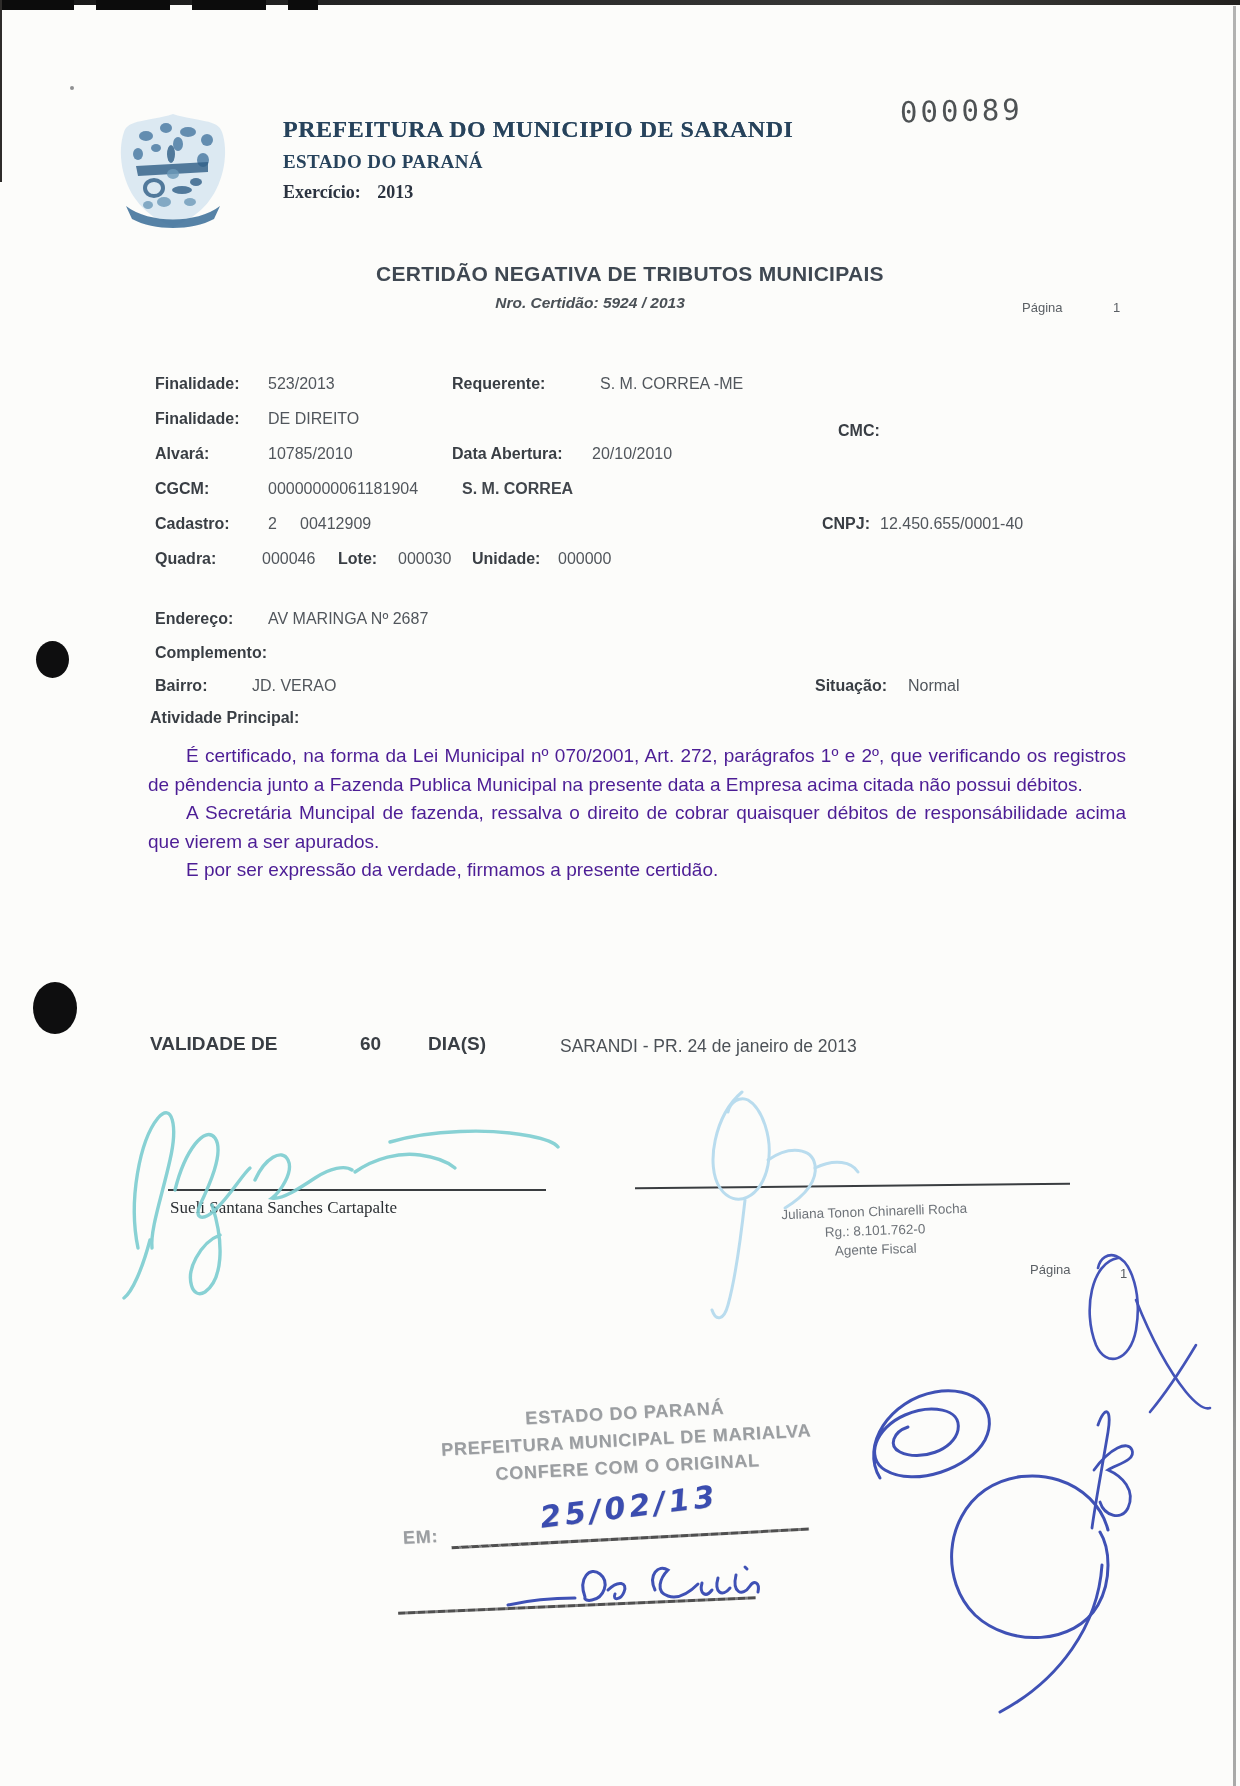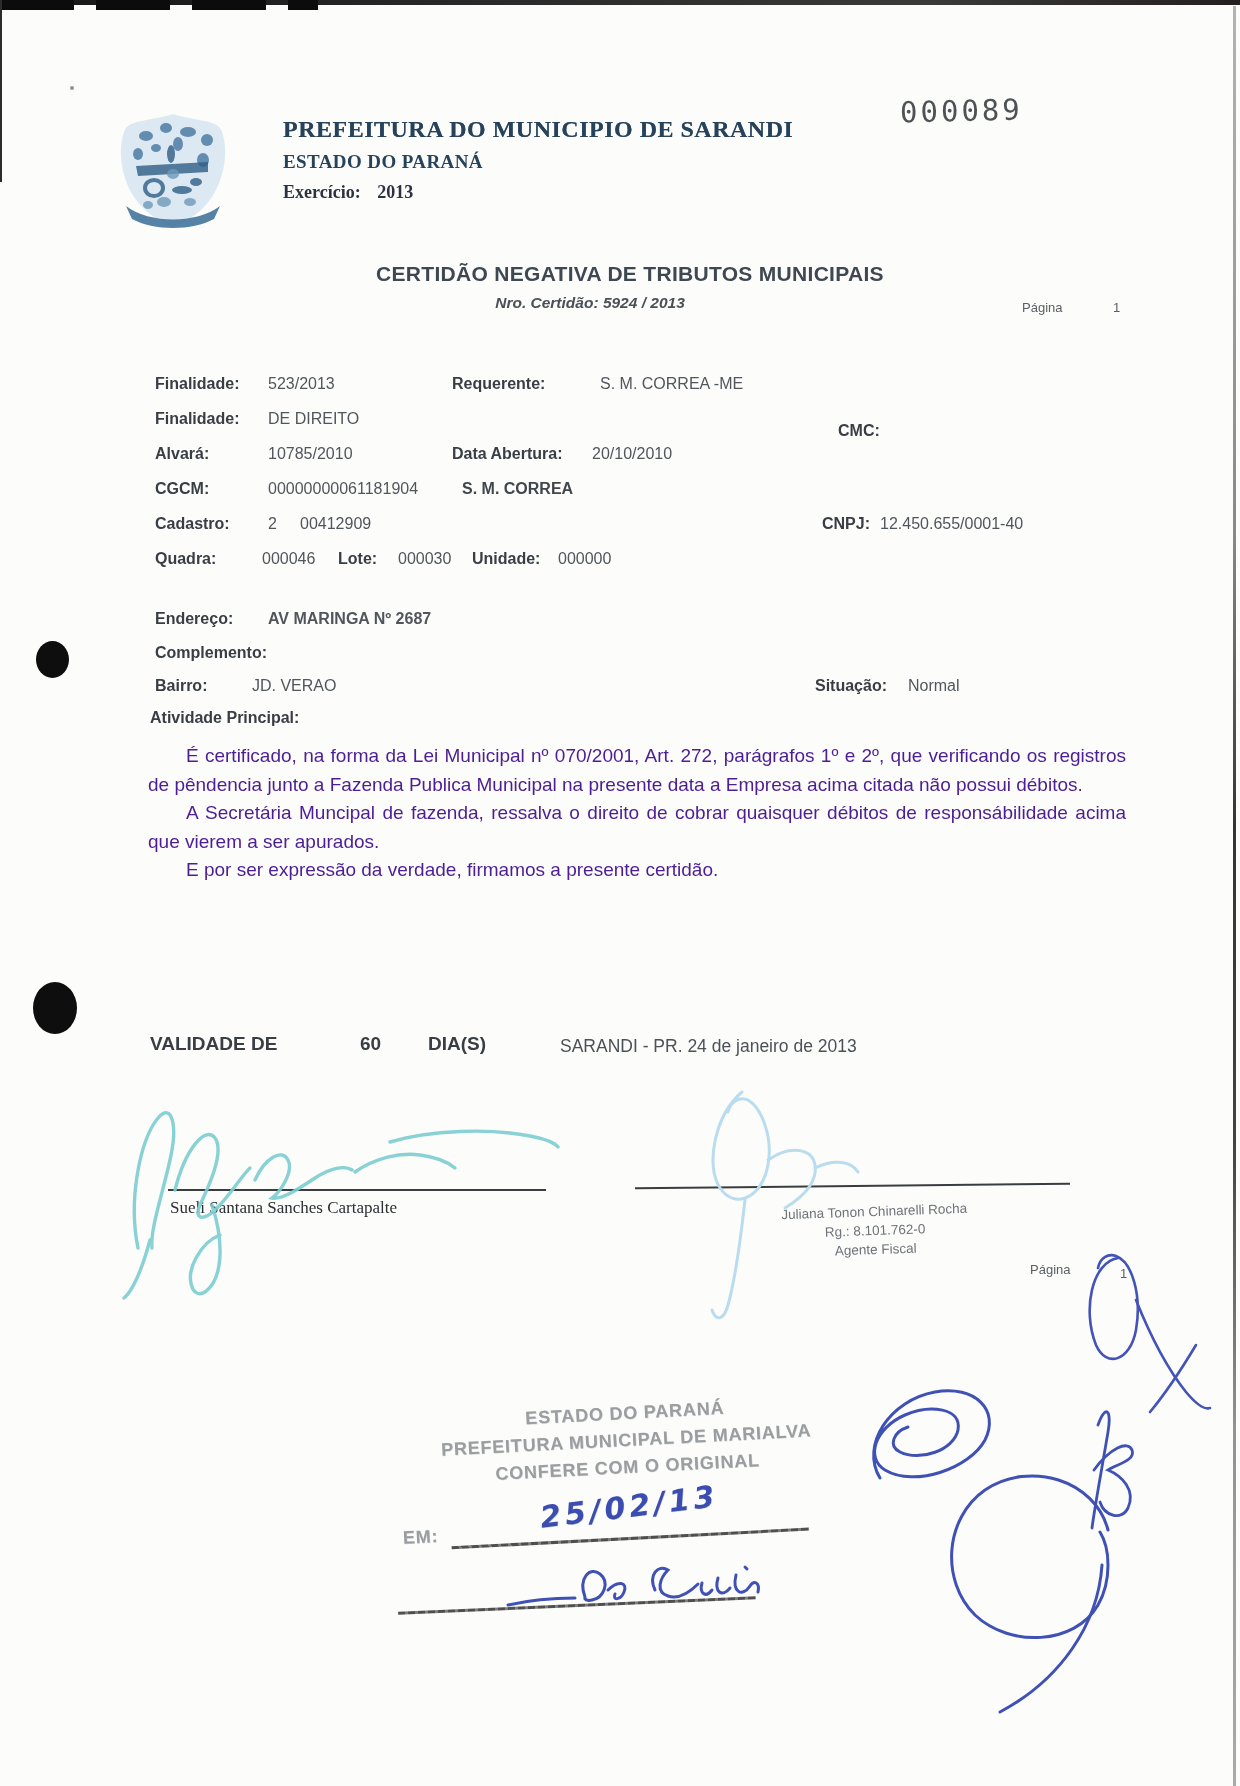--- a/index.html
+++ b/index.html
@@ -129,21 +129,21 @@
   <span class="abs val" style="left:880px;top:515px;">12.450.655/0001-40</span>
 
   <span class="abs lbl" style="left:155px;top:550px;">Quadra:</span>
   <span class="abs val" style="left:262px;top:550px;">000046</span>
   <span class="abs lbl" style="left:338px;top:550px;">Lote:</span>
   <span class="abs val" style="left:398px;top:550px;">000030</span>
   <span class="abs lbl" style="left:472px;top:550px;">Unidade:</span>
   <span class="abs val" style="left:558px;top:550px;">000000</span>
 
   <span class="abs lbl" style="left:155px;top:610px;">Endereço:</span>
-  <span class="abs val" style="left:268px;top:610px;font-weight:bold;">AV MARINGA Nº 2687</span>
+  <span class="abs val" style="left:268px;top:610px;">AV MARINGA Nº 2687</span>
 
   <span class="abs lbl" style="left:155px;top:644px;">Complemento:</span>
 
   <span class="abs lbl" style="left:155px;top:677px;">Bairro:</span>
   <span class="abs val" style="left:252px;top:677px;">JD. VERAO</span>
   <span class="abs lbl" style="left:815px;top:677px;">Situação:</span>
   <span class="abs val" style="left:908px;top:677px;">Normal</span>
 
   <span class="abs lbl" style="left:150px;top:709px;">Atividade Principal:</span>
 

